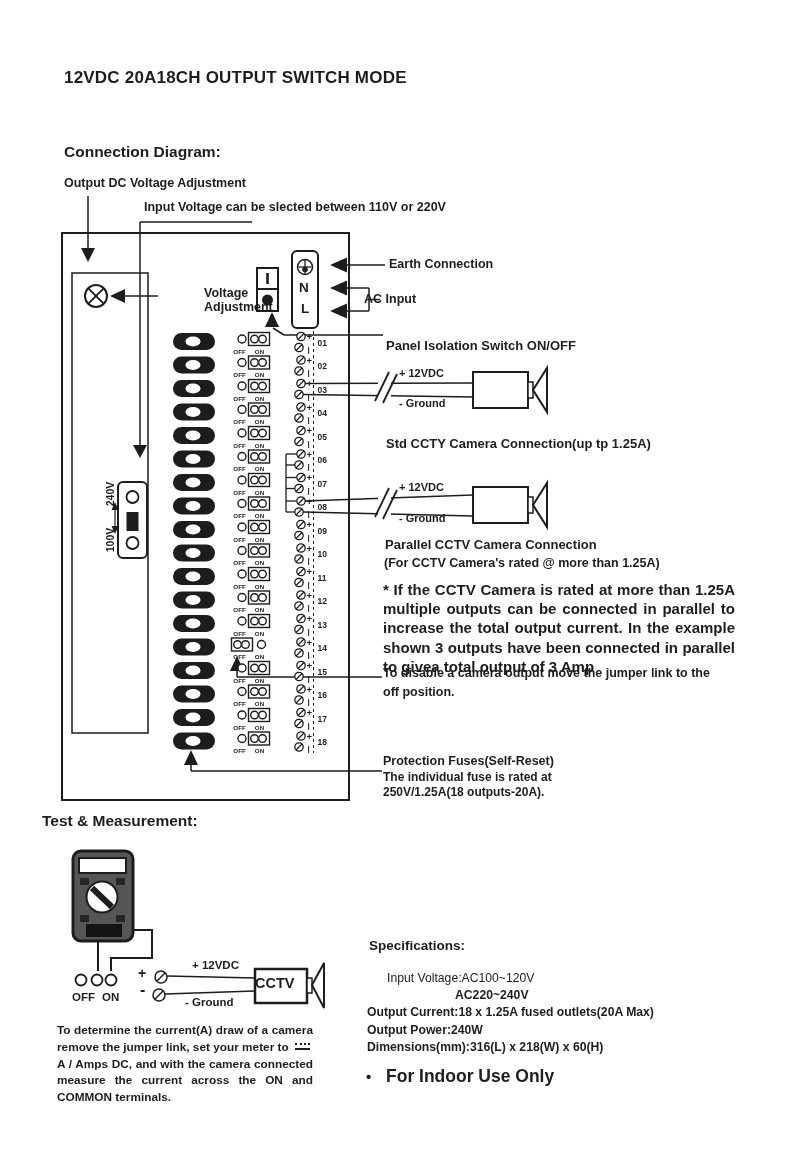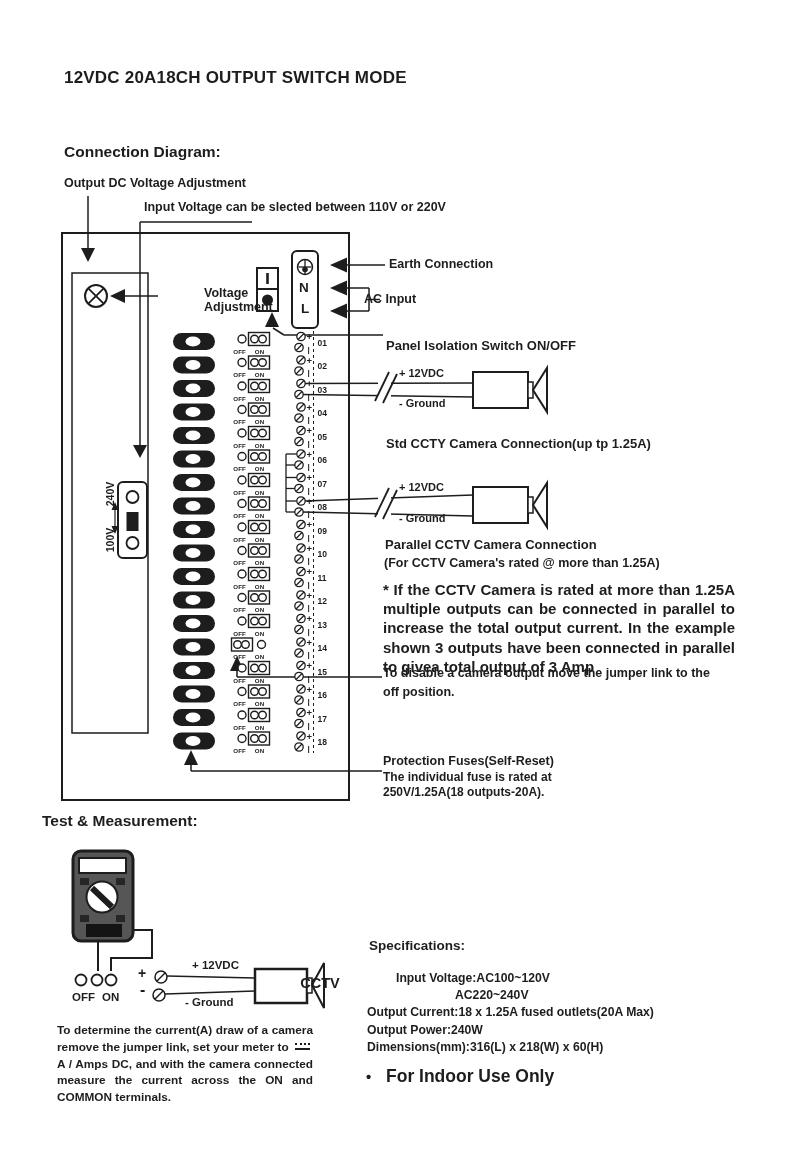--- a/index.html
+++ b/index.html
@@ -9,21 +9,21 @@
   .lbl{position:absolute;white-space:nowrap;line-height:1.15;}
   .wrap{white-space:normal;}
   .title{font-size:17px;font-weight:700;letter-spacing:.2px;}
   .h1{font-size:15.5px;font-weight:800;}
   .l12{font-size:12.5px;font-weight:700;}
   .l13{font-size:13px;font-weight:700;}
   .l11{font-size:11px;font-weight:700;}
   .para{font-size:15px;font-weight:600;line-height:1.28;text-align:justify;}
   .pre{white-space:pre-line;}
   .rt{}
-  .ctr{text-align:center;margin-left:39px;}
+  .ctr{text-align:left;}
   .rot{transform:rotate(-90deg);font-size:10.5px;font-weight:700;width:30px;text-align:center;}
   .dc-sym{display:inline-block;width:15px;height:8px;position:relative;margin:0 3px;vertical-align:baseline;}
   .dc-sym::before{content:"";position:absolute;left:0;right:0;top:0;border-top:2px dotted #1d1d1d;}
   .dc-sym::after{content:"";position:absolute;left:0;right:0;bottom:1px;border-top:2px solid #1d1d1d;}
 </style>
 </head>
 <body>
 
 <div class="page">
 
@@ -578,21 +578,21 @@
   <div class="lbl" style="left:102px;top:991px;font-size:11.5px;font-weight:700;">ON</div>
   <div class="lbl" style="left:138px;top:965px;font-size:14px;font-weight:800;">+</div>
   <div class="lbl" style="left:140px;top:981px;font-size:16px;font-weight:800;">-</div>
   <div class="lbl rt" style="left:192px;top:959px;width:70px;font-size:11.5px;font-weight:700;">+ 12VDC</div>
   <div class="lbl rt" style="left:185px;top:996px;width:70px;font-size:11.5px;font-weight:700;">- Ground</div>
   <div class="lbl ctr" style="left:255px;top:975px;width:52px;font-size:14.5px;font-weight:800;">CCTV</div>
 
   <div class="lbl wrap" style="left:57px;top:1022px;width:256px;font-size:11.8px;font-weight:600;line-height:1.42;text-align:justify;"><span>To determine the current(A) draw of a  camera remove the jumper  link, set your meter to </span><span class="dc-sym"></span><span> A / Amps  DC,  and  with  the  camera connected measure  the  current  across  the  ON and COMMON terminals.</span></div>
 
   <div class="lbl" style="left:369px;top:938px;font-size:13.5px;font-weight:800;">Specifications:</div>
-  <div class="lbl" style="left:376px;top:971px;font-size:12.2px;font-weight:700;padding-left:20px;">Input Voltage:AC100~120V</div>
+  <div class="lbl" style="left:367px;top:971px;font-size:12.2px;font-weight:400;padding-left:20px;">Input Voltage:AC100~120V</div>
   <div class="lbl" style="left:455px;top:988px;font-size:12.2px;font-weight:700;">AC220~240V</div>
   <div class="lbl" style="left:367px;top:1005px;font-size:12.2px;font-weight:700;">Output Current:18 x 1.25A fused outlets(20A Max)</div>
   <div class="lbl" style="left:367px;top:1023px;font-size:12.2px;font-weight:700;">Output Power:240W</div>
   <div class="lbl" style="left:367px;top:1040px;font-size:12.2px;font-weight:700;">Dimensions(mm):316(L) x 218(W) x 60(H)</div>
   <div class="lbl" style="left:366px;top:1068px;font-size:15px;font-weight:800;">•</div>
   <div class="lbl" style="left:386px;top:1066px;font-size:17.5px;font-weight:800;">For Indoor Use Only</div>
 
 </div>
 
 </body></html>

